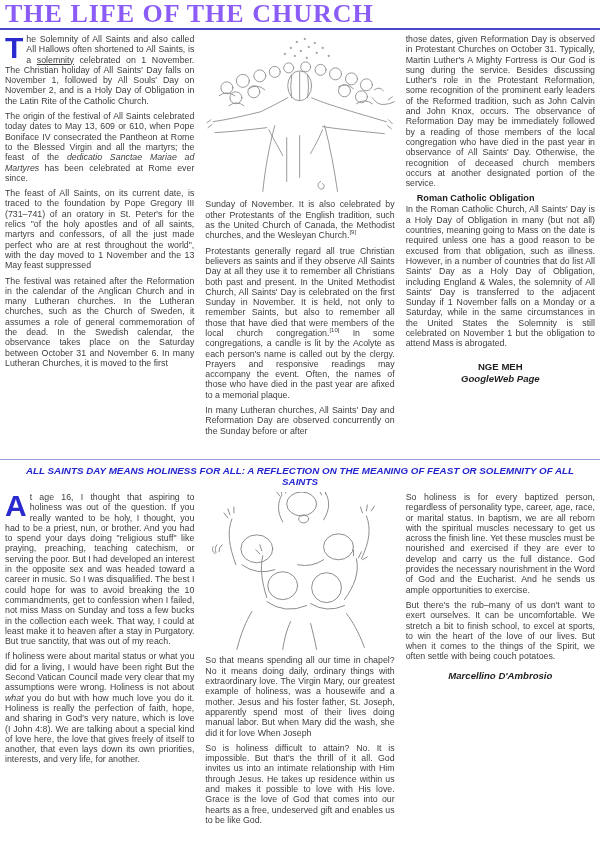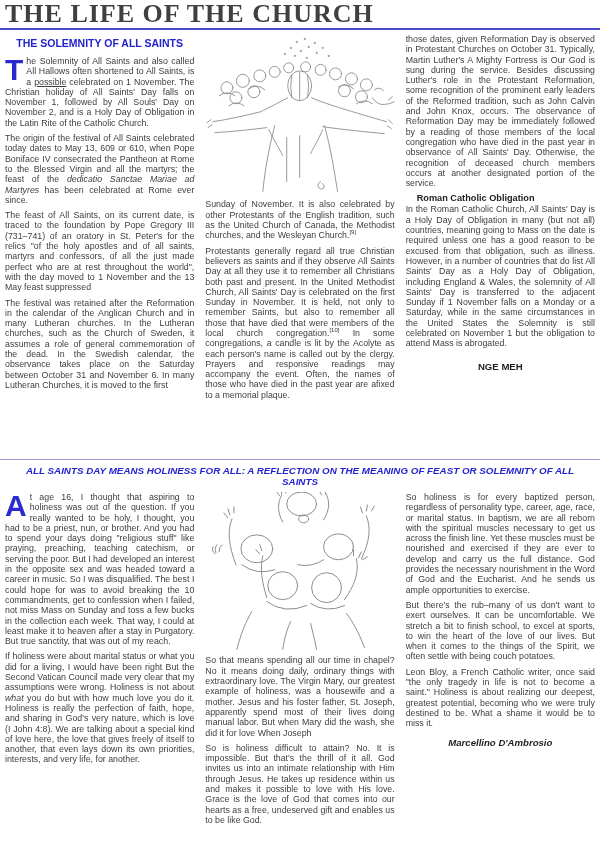--- a/index.html
+++ b/index.html
@@ -1,21 +1,21 @@
 <!DOCTYPE html>
 <html><head>
 <meta charset="utf-8">
 <style>
   html,body{margin:0;padding:0;background:#ffffff;}
   body{width:600px;height:849px;overflow:hidden;}
   .page{position:relative;width:600px;height:849px;background:#fff;
         font-family:"Liberation Sans",sans-serif;color:#3d3d3d;box-sizing:border-box;}
   
   .masthead{padding:1px 4px 0 5px;}
-  .masthead h1{font-family:"Liberation Serif",serif;font-weight:bold;color:#404040;
+  .masthead h1{font-family:"Liberation Serif",serif;font-weight:bold;color:#8b5cf6;
                font-size:26px;margin:0;letter-spacing:1px;line-height:26px;}
   .title-rule{border:none;border-top:2px solid #4848c8;margin:1px 0 0 0;}
   
   .article1{display:flex;gap:11px;padding:4px 5px 0 5px;height:428px;overflow:hidden;box-sizing:border-box;}
   .cols2{display:flex;gap:11px;padding:2px 5px 0 5px;height:368px;overflow:hidden;box-sizing:border-box;}
   .col{flex:1 1 0;min-width:0;}
   .headline{color:#2222cf;font-size:10.5px;font-weight:bold;text-align:center;margin:3px 0 7px;line-height:12px;}
   .headline2{color:#2525d0;font-size:9.8px;font-weight:bold;font-style:italic;text-align:center;
              margin:5px 10px 3px;line-height:11px;}
   .body{font-size:8.8px;line-height:10.3px;text-align:justify;margin:0 0 5px;}
@@ -40,22 +40,21 @@
 
 <div class="page">
 
   <div class="masthead">
     <h1>THE LIFE OF THE CHURCH</h1>
   </div>
   <hr class="title-rule">
 
   <section class="article1">
     <div class="col">
-      <h2 class="headline">THE SOLEMNITY OF ALL SAINTS</h2>
-      <p class="body"><span class="dropcap">T</span><span>he Solemnity of All Saints and also called All Hallows often shortened to All Saints, is a <span class="r-u">possible</span> celebrated on 1 November. The Christian holiday of All Saints' Day falls on November 1, followed by All Souls' Day on November 2, and is a Holy Day of Obligation in the Latin Rite of the Catholic Church.</span></p>
+      <p class="body"><span class="dropcap">T</span><span>he Solemnity of All Saints and also called All Hallows often shortened to All Saints, is a <span class="r-u">solemnity</span> celebrated on 1 November. The Christian holiday of All Saints' Day falls on November 1, followed by All Souls' Day on November 2, and is a Holy Day of Obligation in the Latin Rite of the Catholic Church.</span></p>
       <p class="body">The origin of the festival of All Saints celebrated today dates to May 13, 609 or 610, when Pope Boniface IV consecrated the Pantheon at Rome to the Blessed Virgin and all the martyrs; the feast of the <span class="r-i">dedicatio Sanctae Mariae ad Martyres</span> has been celebrated at Rome ever since.</p>
       <p class="body">The feast of All Saints, on its current date, is traced to the foundation by Pope Gregory III (731–741) of an oratory in St. Peter's for the relics "of the holy apostles and of all saints, martyrs and confessors, of all the just made perfect who are at rest throughout the world", with the day moved to 1 November and the 13 May feast suppressed</p>
       <p class="body">The festival was retained after the Reformation in the calendar of the Anglican Church and in many Lutheran churches. In the Lutheran churches, such as the Church of Sweden, it assumes a role of general commemoration of the dead. In the Swedish calendar, the observance takes place on the Saturday between October 31 and November 6. In many Lutheran Churches, it is moved to the first</p>
     </div>
 
     <div class="col">
       <div class="figure">
         <svg viewBox="0 0 190 162" xmlns="http://www.w3.org/2000/svg">
           <g stroke="#8d8d8d" fill="none" stroke-width="0.9" stroke-linecap="round">
 
@@ -113,28 +112,30 @@
             <path d="M95,102 v42 m-13,-40 v44"></path>
             <path d="M64,96 C70,108 74,114 78,122"></path>
             <path d="M118,96 C113,108 109,114 106,120"></path>
 
             <path d="M116,148 q-4,2 -2,6 q2,3 5,1 q2,-3 -1,-5"></path>
           </g>
         </svg>
       </div>
       <p class="body">Sunday of November. It is also celebrated by other Protestants of the English tradition, such as the United Church of Canada, the Methodist churches, and the Wesleyan Church.<span class="r-sup">[9]</span></p>
       <p class="body">Protestants generally regard all true Christian believers as saints and if they observe All Saints Day at all they use it to remember all Christians both past and present. In the United Methodist Church, All Saints' Day is celebrated on the first Sunday in November. It is held, not only to remember Saints, but also to remember all those that have died that were members of the local church congregation.<span class="r-sup">[10]</span> In some congregations, a candle is lit by the Acolyte as each person's name is called out by the clergy. Prayers and responsive readings may accompany the event. Often, the names of those who have died in the past year are afixed to a memorial plaque.</p>
+      <p class="body">In many Lutheran churches, All Saints' Day and Reformation Day are observed concurrently on the Sunday before or after</p>
     </div>
 
     <div class="col">
       <p class="body">those dates, given Reformation Day is observed in Protestant Churches on October 31. Typically, Martin Luther's A Mighty Fortress is Our God is sung during the service. Besides discussing Luther's role in the Protestant Reformation, some recognition of the prominent early leaders of the Reformed tradition, such as John Calvin and John Knox, occurs. The observance of Reformation Day may be immediately followed by a reading of those members of the local congregation who have died in the past year in observance of All Saints' Day. Otherwise, the recognition of deceased church members occurs at another designated portion of the service.</p>
       <h3 class="subhead">Roman Catholic Obligation</h3>
       <p class="body">In the Roman Catholic Church, All Saints' Day is a Holy Day of Obligation in many (but not all) countries, meaning going to Mass on the date is required unless one has a good reason to be excused from that obligation, such as illness. However, in a number of countries that do list All Saints' Day as a Holy Day of Obligation, including England &amp; Wales, the solemnity of All Saints' Day is transferred to the adjacent Sunday if 1 November falls on a Monday or a Saturday, while in the same circumstances in the United States the Solemnity is still celebrated on November 1 but the obligation to attend Mass is abrogated.</p>
       <div class="byline">
         <div class="b1">NGE MEH</div>
+        <div class="b2">GoogleWeb Page</div>
       </div>
     </div>
   </section>
 
   <hr class="section-divider">
 
   <section>
     <h2 class="headline2">ALL SAINTS DAY MEANS HOLINESS FOR ALL:  A REFLECTION ON THE MEANING OF FEAST OR SOLEMNITY OF ALL SAINTS</h2>
     <div class="cols2">
       <div class="col">
@@ -183,19 +184,18 @@
             </g>
           </svg>
         </div>
         <p class="body">So that means spending all our time in chapel?  No it means doing daily, ordinary things with extraordinary love.  The Virgin Mary, our greatest example of holiness, was a housewife and a mother.  Jesus and his foster father, St. Joseph, apparently spend most of their lives doing manual labor.  But when Mary did the wash, she did it for love  When Joseph</p>
         <p class="body">So is holiness difficult to attain?  No.  It is impossible. But that's the thrill of it all.  God invites us into an intimate relationship with Him through Jesus.  He takes up residence within us and makes it possible to love with His love. Grace is the love of God that comes into our hearts as a free, undeserved gift and enables us to be like God.</p>
       </div>
 
       <div class="col">
         <p class="body">So holiness is for every baptized person, regardless of personality type, career, age, race, or marital status.  In baptism, we are all reborn with the spiritual muscles necessary to get us across the finish line.  Yet these muscles must be nourished and exercised if they are ever to develop and carry us the full distance.  God provides the necessary nourishment in the Word of God and the Eucharist.  And he sends us ample opportunities to exercise.</p>
         <p class="body">But there's the rub–many of us don't want to exert ourselves.  It can be uncomfortable.  We stretch a bit to finish school, to excel at sports, to win the heart of the love of our lives.  But when it comes to the things of the Spirit, we often settle with being couch potatoes.</p>
-        <p class="body">Leon Bloy, a French Catholic writer, once said "the only tragedy in life is not to become a saint."  Holiness is about realizing our deepest, greatest potential, becoming who we were truly destined to be.  What a shame it would be to miss it.</p>
         <div class="byline2">Marcellino D'Ambrosio</div>
       </div>
     </div>
   </section>
 
 </div>
 
 </body></html>

